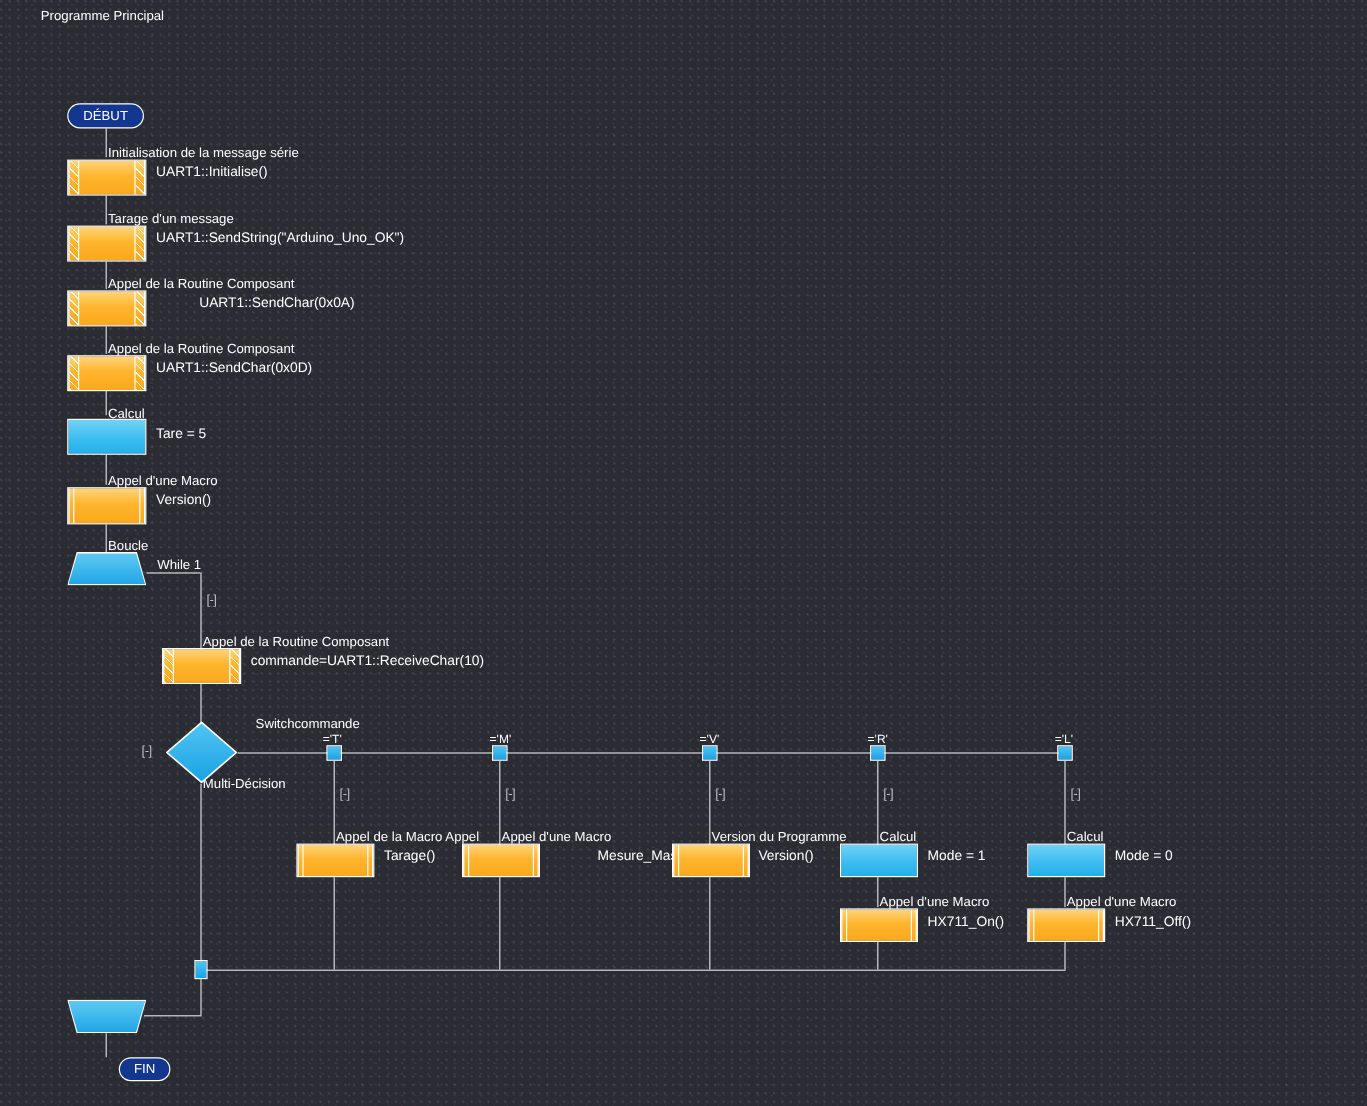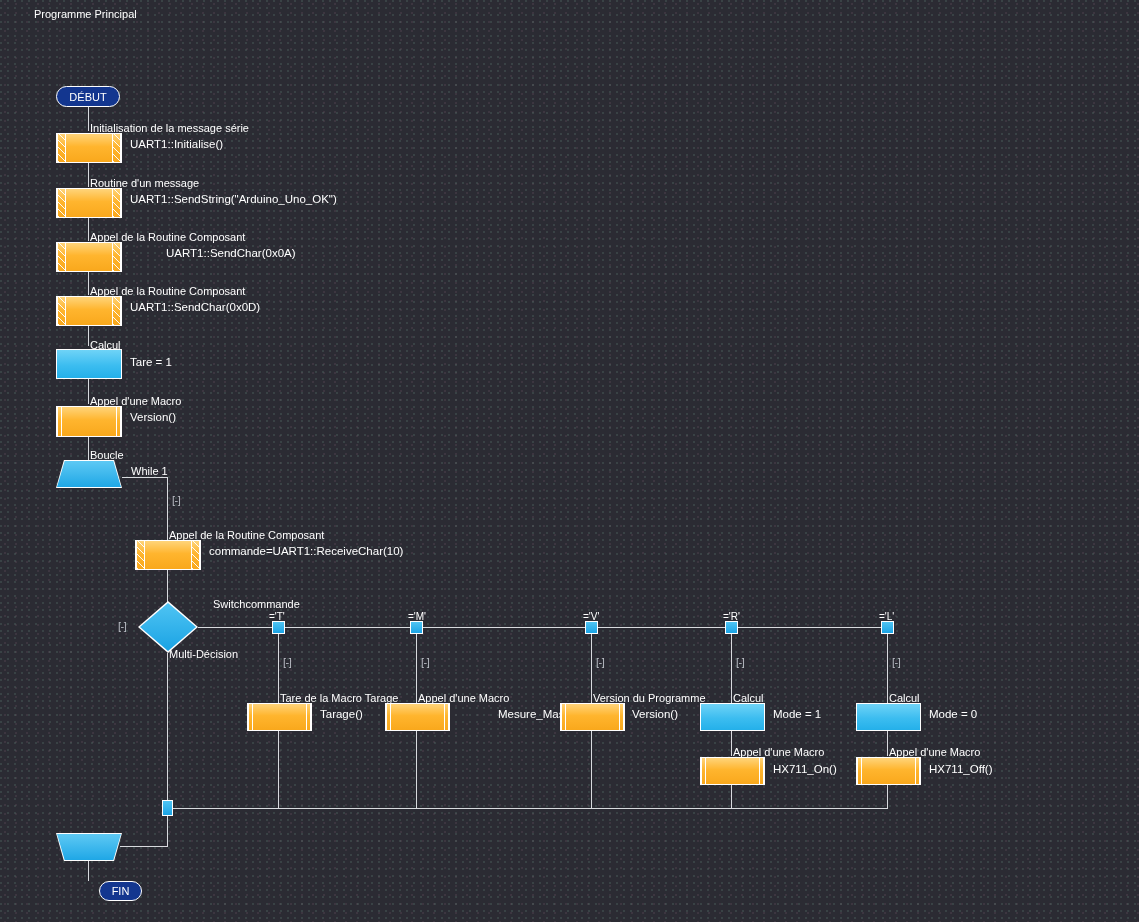--- a/index.html
+++ b/index.html
@@ -202,35 +202,35 @@
   <div class="line-v" style="left:88px; top:437px; height:23px;"></div>
 
   <div class="pill" style="left:56px; top:86px; width:64px; height:21px;justify-content:center;">
     <span>DÉBUT</span>
   </div>
 
   <div class="cmt" style="left:90px; top:122px;">Initialisation de la message série</div>
   <div class="box-orange hatch" style="left:56px; top:133px; width:66px; height:30px;"></div>
   <div class="code" style="left:130px; top:138px;">UART1::Initialise()</div>
 
-  <div class="cmt" style="left:90px; top:177px;">Routine d'un message</div>
+  <div class="cmt" style="left:90px; top:177px;">Tarage d'un message</div>
   <div class="box-orange hatch" style="left:56px; top:188px; width:66px; height:30px;"></div>
   <div class="code" style="left:130px; top:193px;">UART1::SendString("Arduino_Uno_OK")</div>
 
   <div class="cmt" style="left:90px; top:231px;">Appel de la Routine Composant</div>
   <div class="box-orange hatch" style="left:56px; top:242px; width:66px; height:30px;"></div>
   <div class="code" style="left:130px; top:247px;padding-left:36px;">UART1::SendChar(0x0A)</div>
 
   <div class="cmt" style="left:90px; top:285px;">Appel de la Routine Composant</div>
   <div class="box-orange hatch" style="left:56px; top:296px; width:66px; height:30px;"></div>
   <div class="code" style="left:130px; top:301px;">UART1::SendChar(0x0D)</div>
 
   <div class="cmt" style="left:90px; top:339px;">Calcul</div>
   <div class="box-cyan" style="left:56px; top:349px; width:66px; height:30px;"></div>
-  <div class="code" style="left:130px; top:356px;">Tare = 1</div>
+  <div class="code" style="left:130px; top:356px;">Tare = 5</div>
 
   <div class="cmt" style="left:90px; top:395px;">Appel d'une Macro</div>
   <div class="box-orange bars" style="left:56px; top:406px; width:66px; height:31px;"></div>
   <div class="code" style="left:130px; top:411px;">Version()</div>
 
   <div class="cmt" style="left:90px; top:449px;">Boucle</div>
   <div class="trap-loop-border" style="left:56px; top:460px; width:66px; height:28px;"></div>
   <div class="trap-loop-fill" style="left:57px; top:461px; width:64px; height:26px;"></div>
   <div class="branch-lbl" style="left:131px; top:465px; font-size:11px;">While 1</div>
 
@@ -250,21 +250,21 @@
   <div class="collapse" style="left:118px; top:620px;">[-]</div>
 
   <div class="line-h" style="left:198px; top:627px; width:692px;"></div>
 
   <div class="line-v" style="left:167px; top:653px; height:155px;"></div>
 
   <div class="branch-lbl" style="left:269px; top:611px;">='T'</div>
   <div class="sq" style="left:272px; top:621px;"></div>
   <div class="line-v" style="left:278px; top:634px; height:74px;"></div>
   <div class="collapse" style="left:283px; top:656px;">[-]</div>
-  <div class="cmt" style="left:280px; top:692px;">Tare de la Macro Tarage</div>
+  <div class="cmt" style="left:280px; top:692px;">Appel de la Macro Appel</div>
   <div class="box-orange bars" style="left:247px; top:703px; width:65px; height:28px;"></div>
   <div class="code" style="left:320px; top:708px;">Tarage()</div>
   <div class="line-v" style="left:278px; top:731px; height:77px;"></div>
 
   <div class="branch-lbl" style="left:408px; top:611px;">='M'</div>
   <div class="sq" style="left:410px; top:621px;"></div>
   <div class="line-v" style="left:416px; top:634px; height:74px;"></div>
   <div class="collapse" style="left:421px; top:656px;">[-]</div>
   <div class="cmt" style="left:418px; top:692px;">Appel d'une Macro</div>
   <div class="box-orange bars" style="left:385px; top:703px; width:65px; height:28px;"></div>

